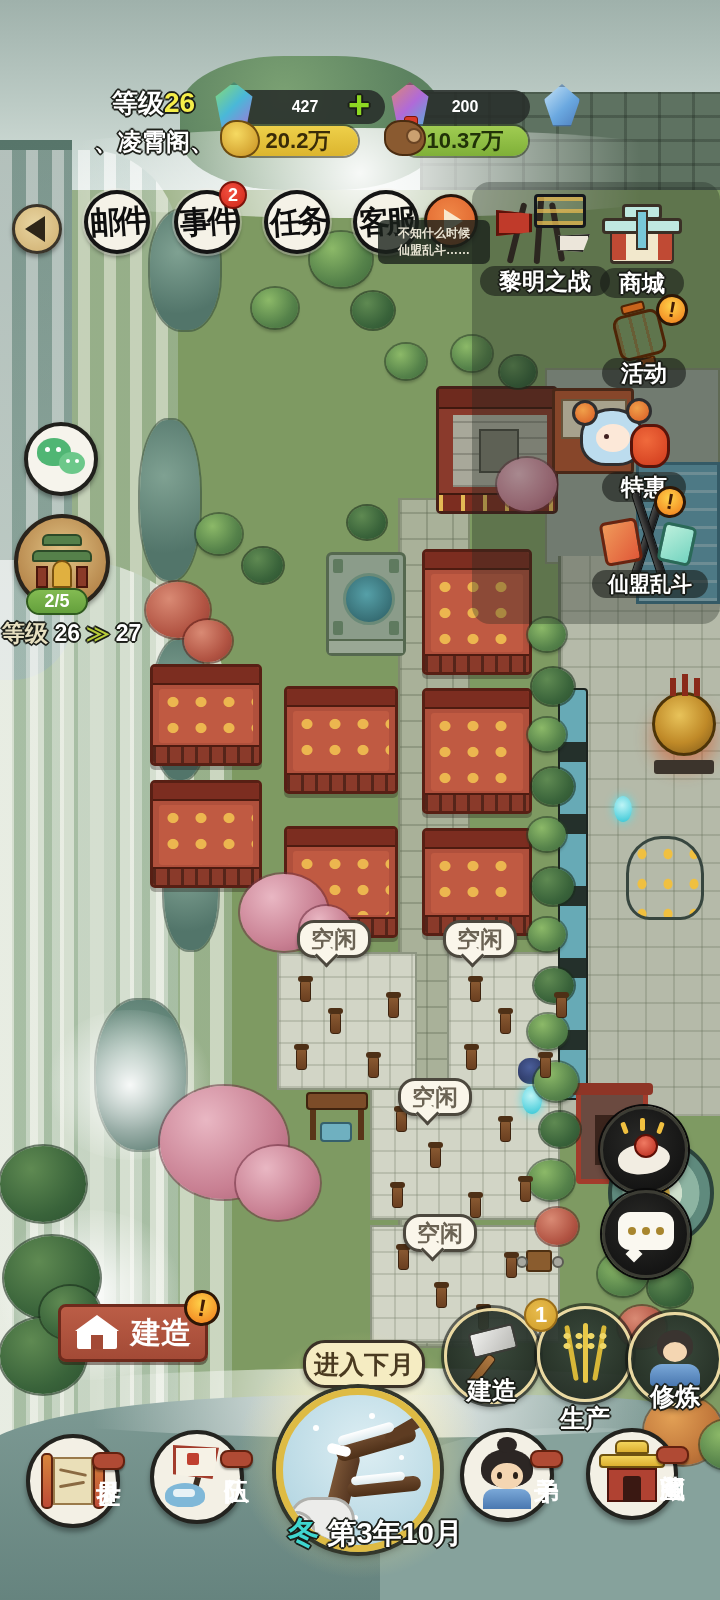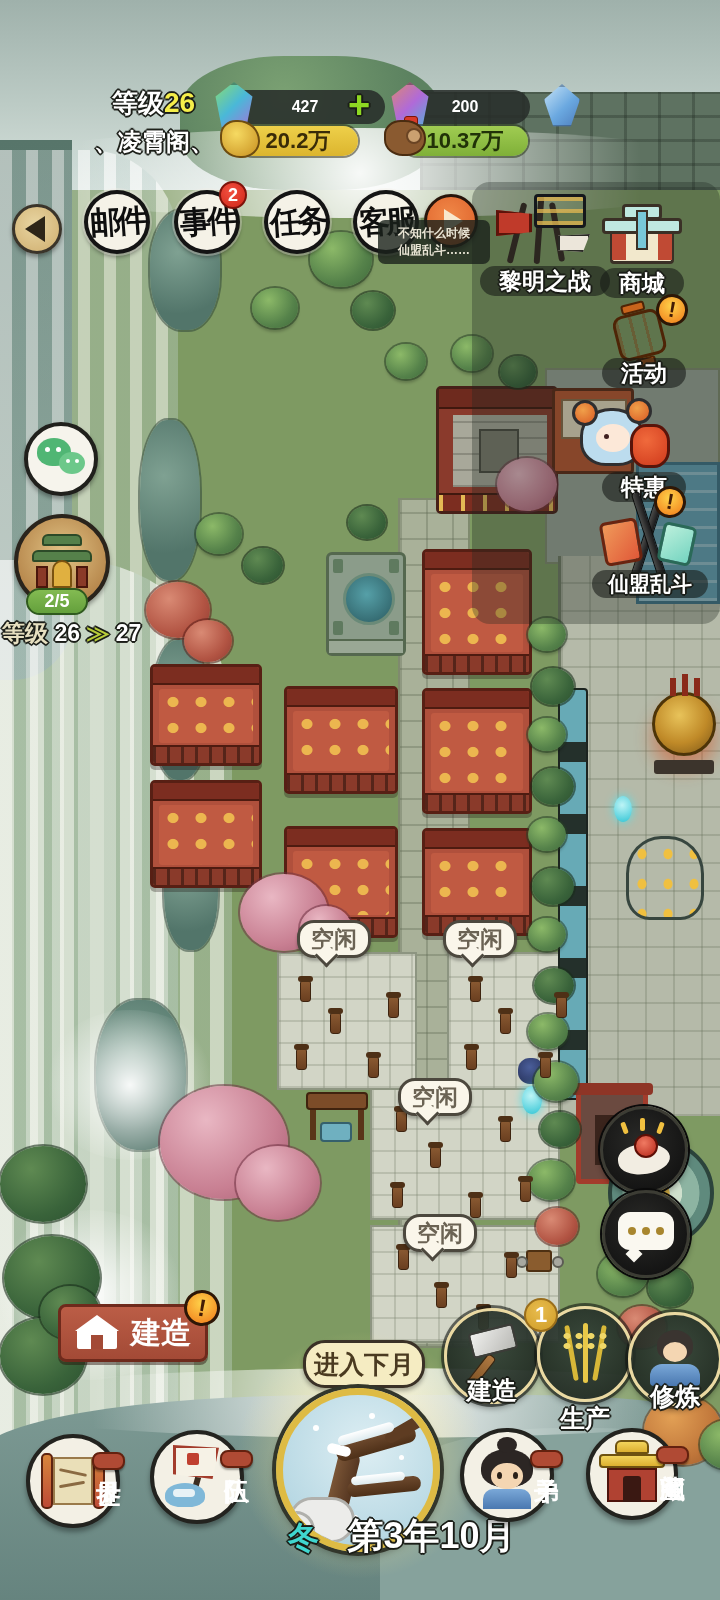--- a/index.html
+++ b/index.html
@@ -488,21 +488,21 @@
       <div class="abs" style="left:70px;top:120px;width:5px;height:5px;background:#fff;border-radius:50%;"></div>
       <div class="abs" style="left:30px;top:30px;width:6px;height:6px;background:#fff;border-radius:50%;"></div>
       <div>
         <div class="abs" style="left:6px;top:102px;width:66px;height:46px;background:#ececea;border:3px solid #b0b0ac;border-radius:24px;"></div>
         <div class="abs" style="left:-6px;top:116px;width:38px;height:38px;background:#ececea;border:3px solid #b0b0ac;border-radius:50%;"></div>
       </div>
     </div>
   </div>
   <div class="abs" style="left:288px;top:1512px;white-space:nowrap;font-weight:bold;">
     <span class="o" style="color:#3fd6cf;font-size:31px;">冬</span>
-    <span class="o" style="color:#fff;font-size:36px;margin-left:24px;">第3年10月</span>
+    <span class="o" style="color:#fff;font-size:29px;margin-left:4px;">第3年10月</span>
   </div>
 
   <div class="round-nav flexc" style="left:26px;top:1434px;width:94px;height:94px;">
     <div style="position:relative;width:64px;height:56px;">
       <div class="abs" style="left:12px;top:4px;width:40px;height:48px;background:#eadfb8;border:2px solid #9a7a4a;"></div>
       <div class="abs" style="left:18px;top:18px;width:28px;height:3px;background:#8a6a42;transform:rotate(12deg);border-radius:2px;"></div>
       <div class="abs" style="left:18px;top:30px;width:26px;height:3px;background:#8a6a42;transform:rotate(-10deg);border-radius:2px;"></div>
       <div class="abs" style="left:0;top:0;width:12px;height:56px;background:linear-gradient(#d8863c,#bd4a36);border:2px solid #5e2410;border-radius:5px;"></div>
       <div class="abs" style="left:52px;top:0;width:12px;height:56px;background:linear-gradient(#d8863c,#bd4a36);border:2px solid #5e2410;border-radius:5px;"></div>
     </div>

